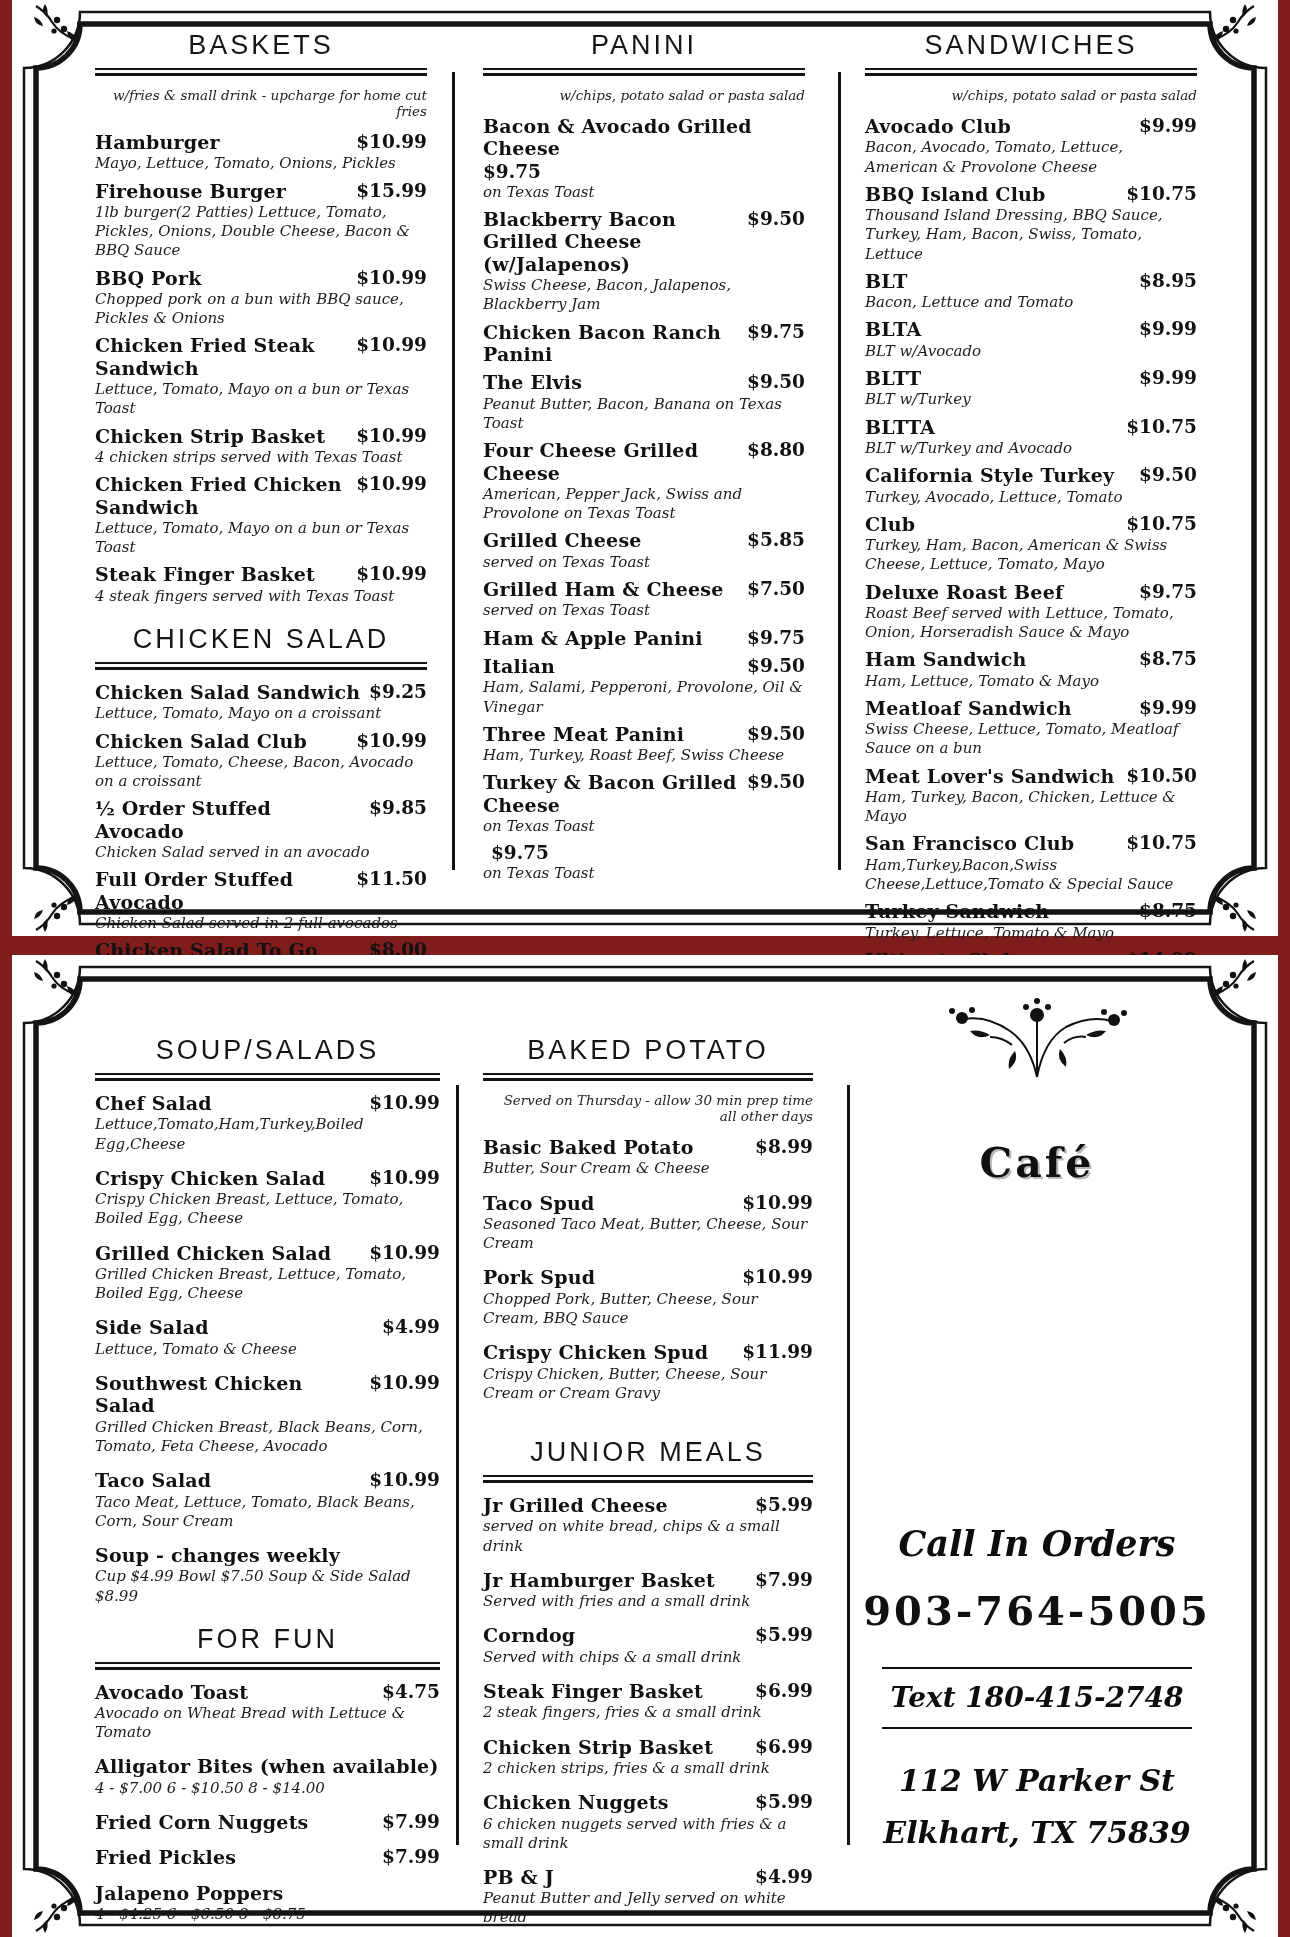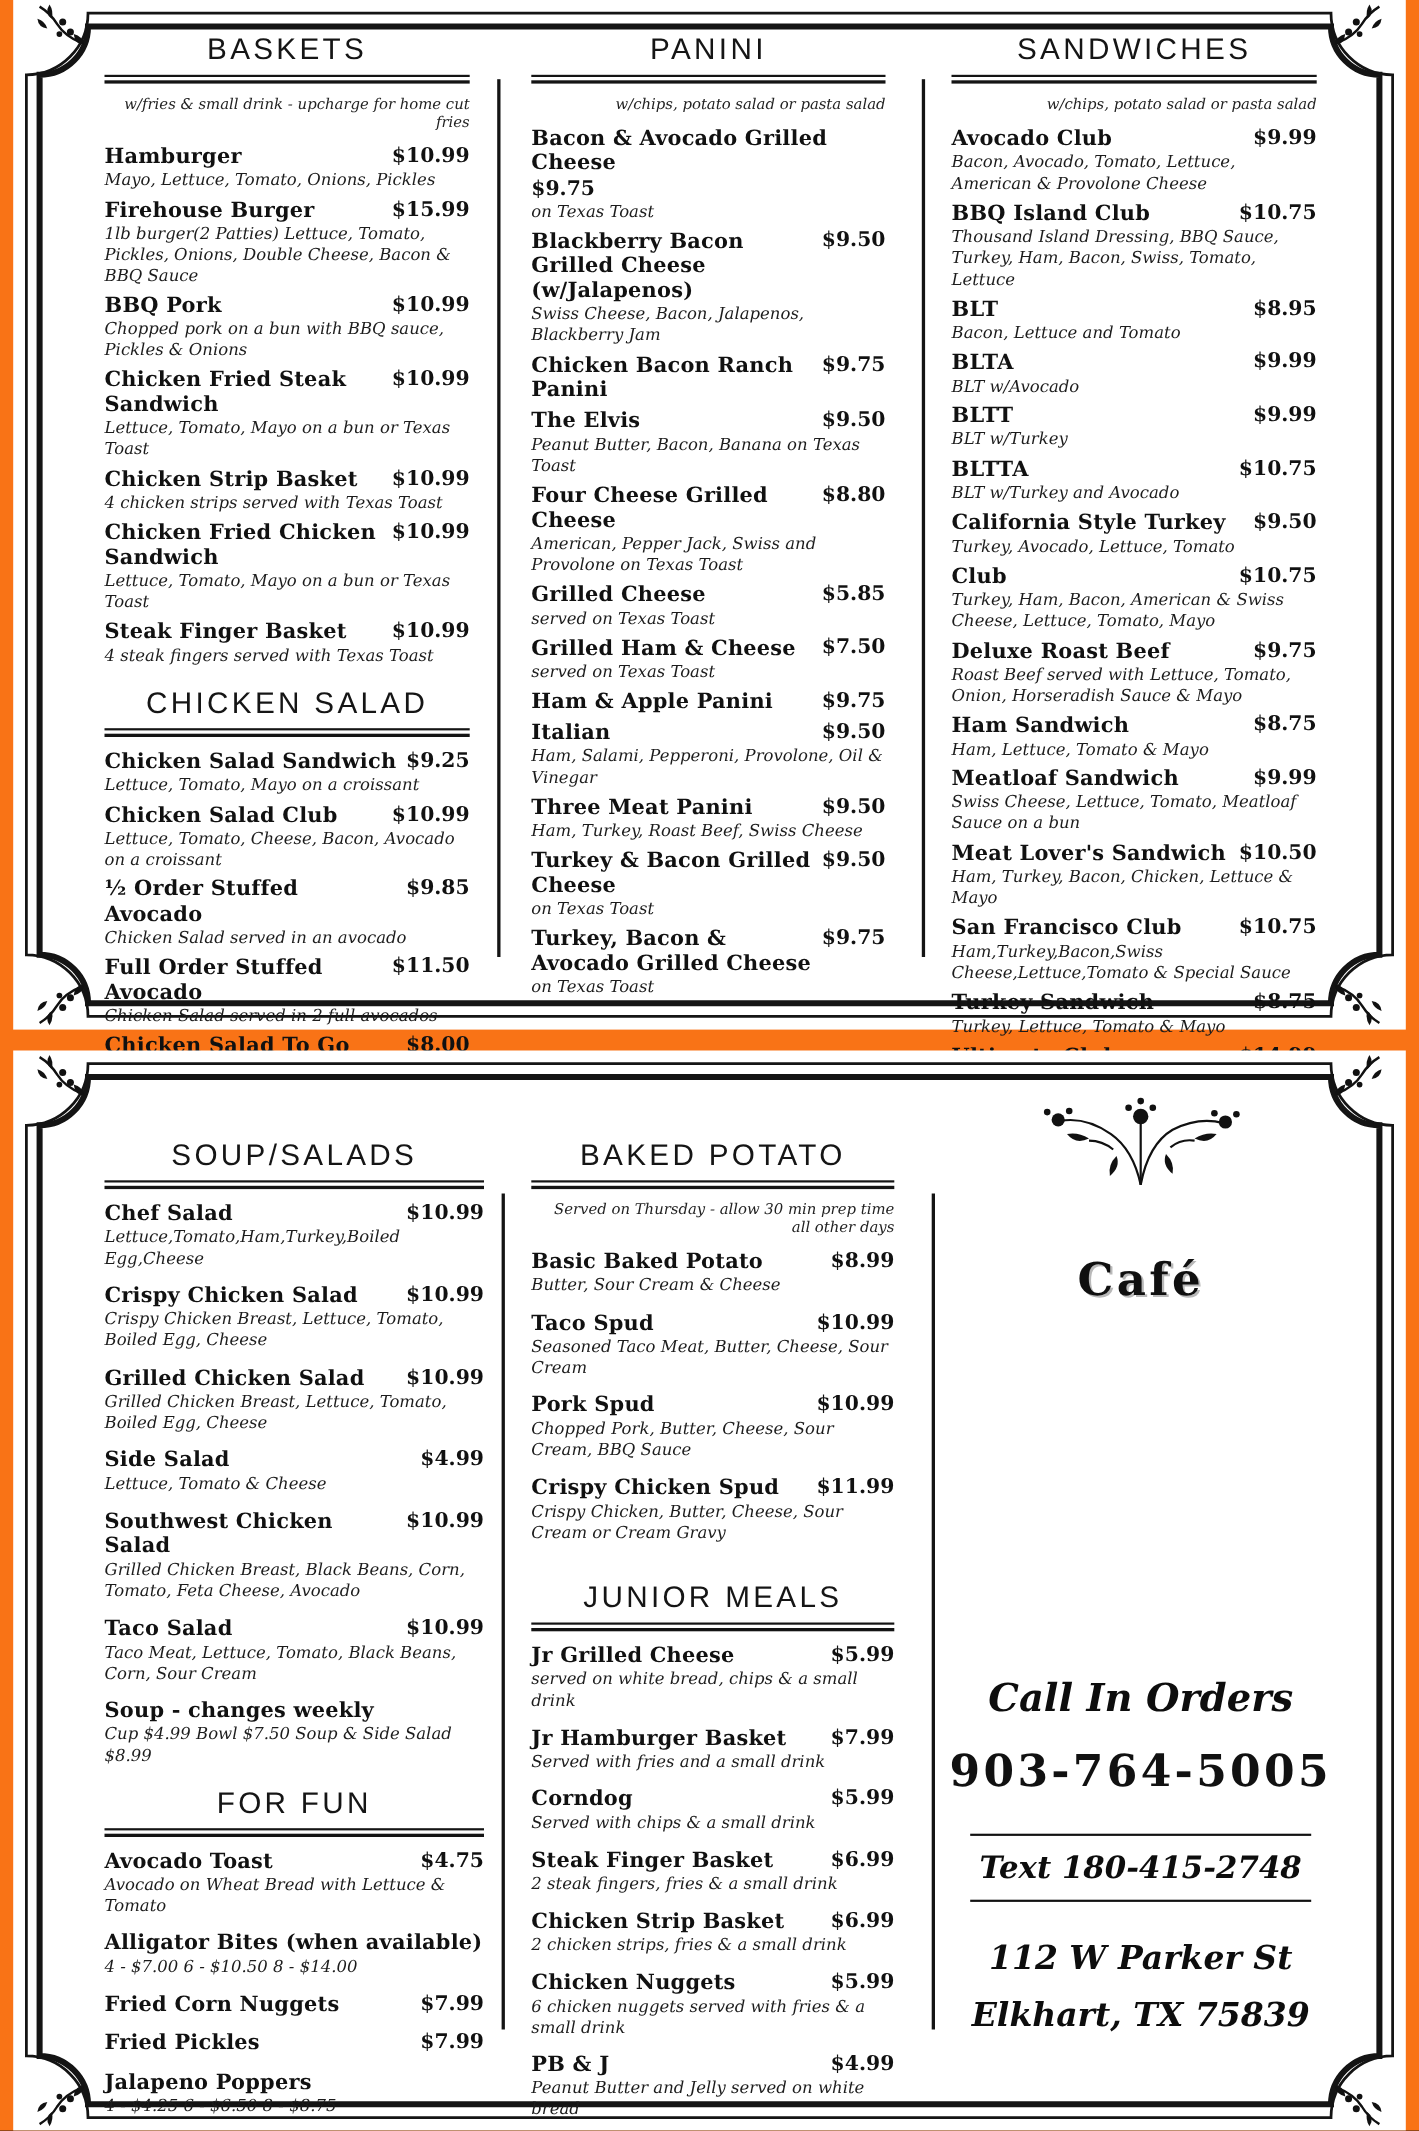--- a/index.html
+++ b/index.html
@@ -1,16 +1,16 @@
 <!DOCTYPE html>
 <html><head>
 <meta charset="utf-8">
 <style>
   html,body{margin:0;padding:0;background:#181818;}
-  #stage{position:relative;width:1290px;height:1937px;background:#f97316;overflow:hidden;
+  #stage{position:relative;width:1290px;height:1937px;background:#7f1d1d;overflow:hidden;
          font-family:"DejaVu Serif",serif;color:#111;}
   .page{position:absolute;left:12px;width:1266px;background:#ffffff;}
   #page1{top:0;height:936px;}
   #page2{top:955px;height:982px;}
   .frame{position:absolute;left:0;top:0;pointer-events:none;}
   .vrule{position:absolute;width:3px;background:#141414;}
   .col{position:absolute;}
   .sec + .sec{margin-top:18px;}
   .sec-title{margin:0 0 7px 0;text-align:center;font-family:"Liberation Sans",sans-serif;
              font-weight:400;font-size:27px;letter-spacing:3px;color:#151515;}
@@ -252,21 +252,20 @@
             </div>
             <div class="item">
               <div class="row">
                 <span class="nm">Turkey &amp; Bacon Grilled Cheese</span>
                 <span class="pr">$9.50</span>
               </div>
               <div class="desc">on Texas Toast</div>
             </div>
             <div class="item">
               <div class="row">
-                <span class="nm">Turkey, Bacon &amp; Avocado Grilled Cheese</span>
                 <span class="pr">$9.75</span>
               </div>
               <div class="desc">on Texas Toast</div>
             </div>
           </div>
       </section>
     </div>
 
     <div class="col" style="left:853px;top:30px;width:332px;">
       <section class="sec">

